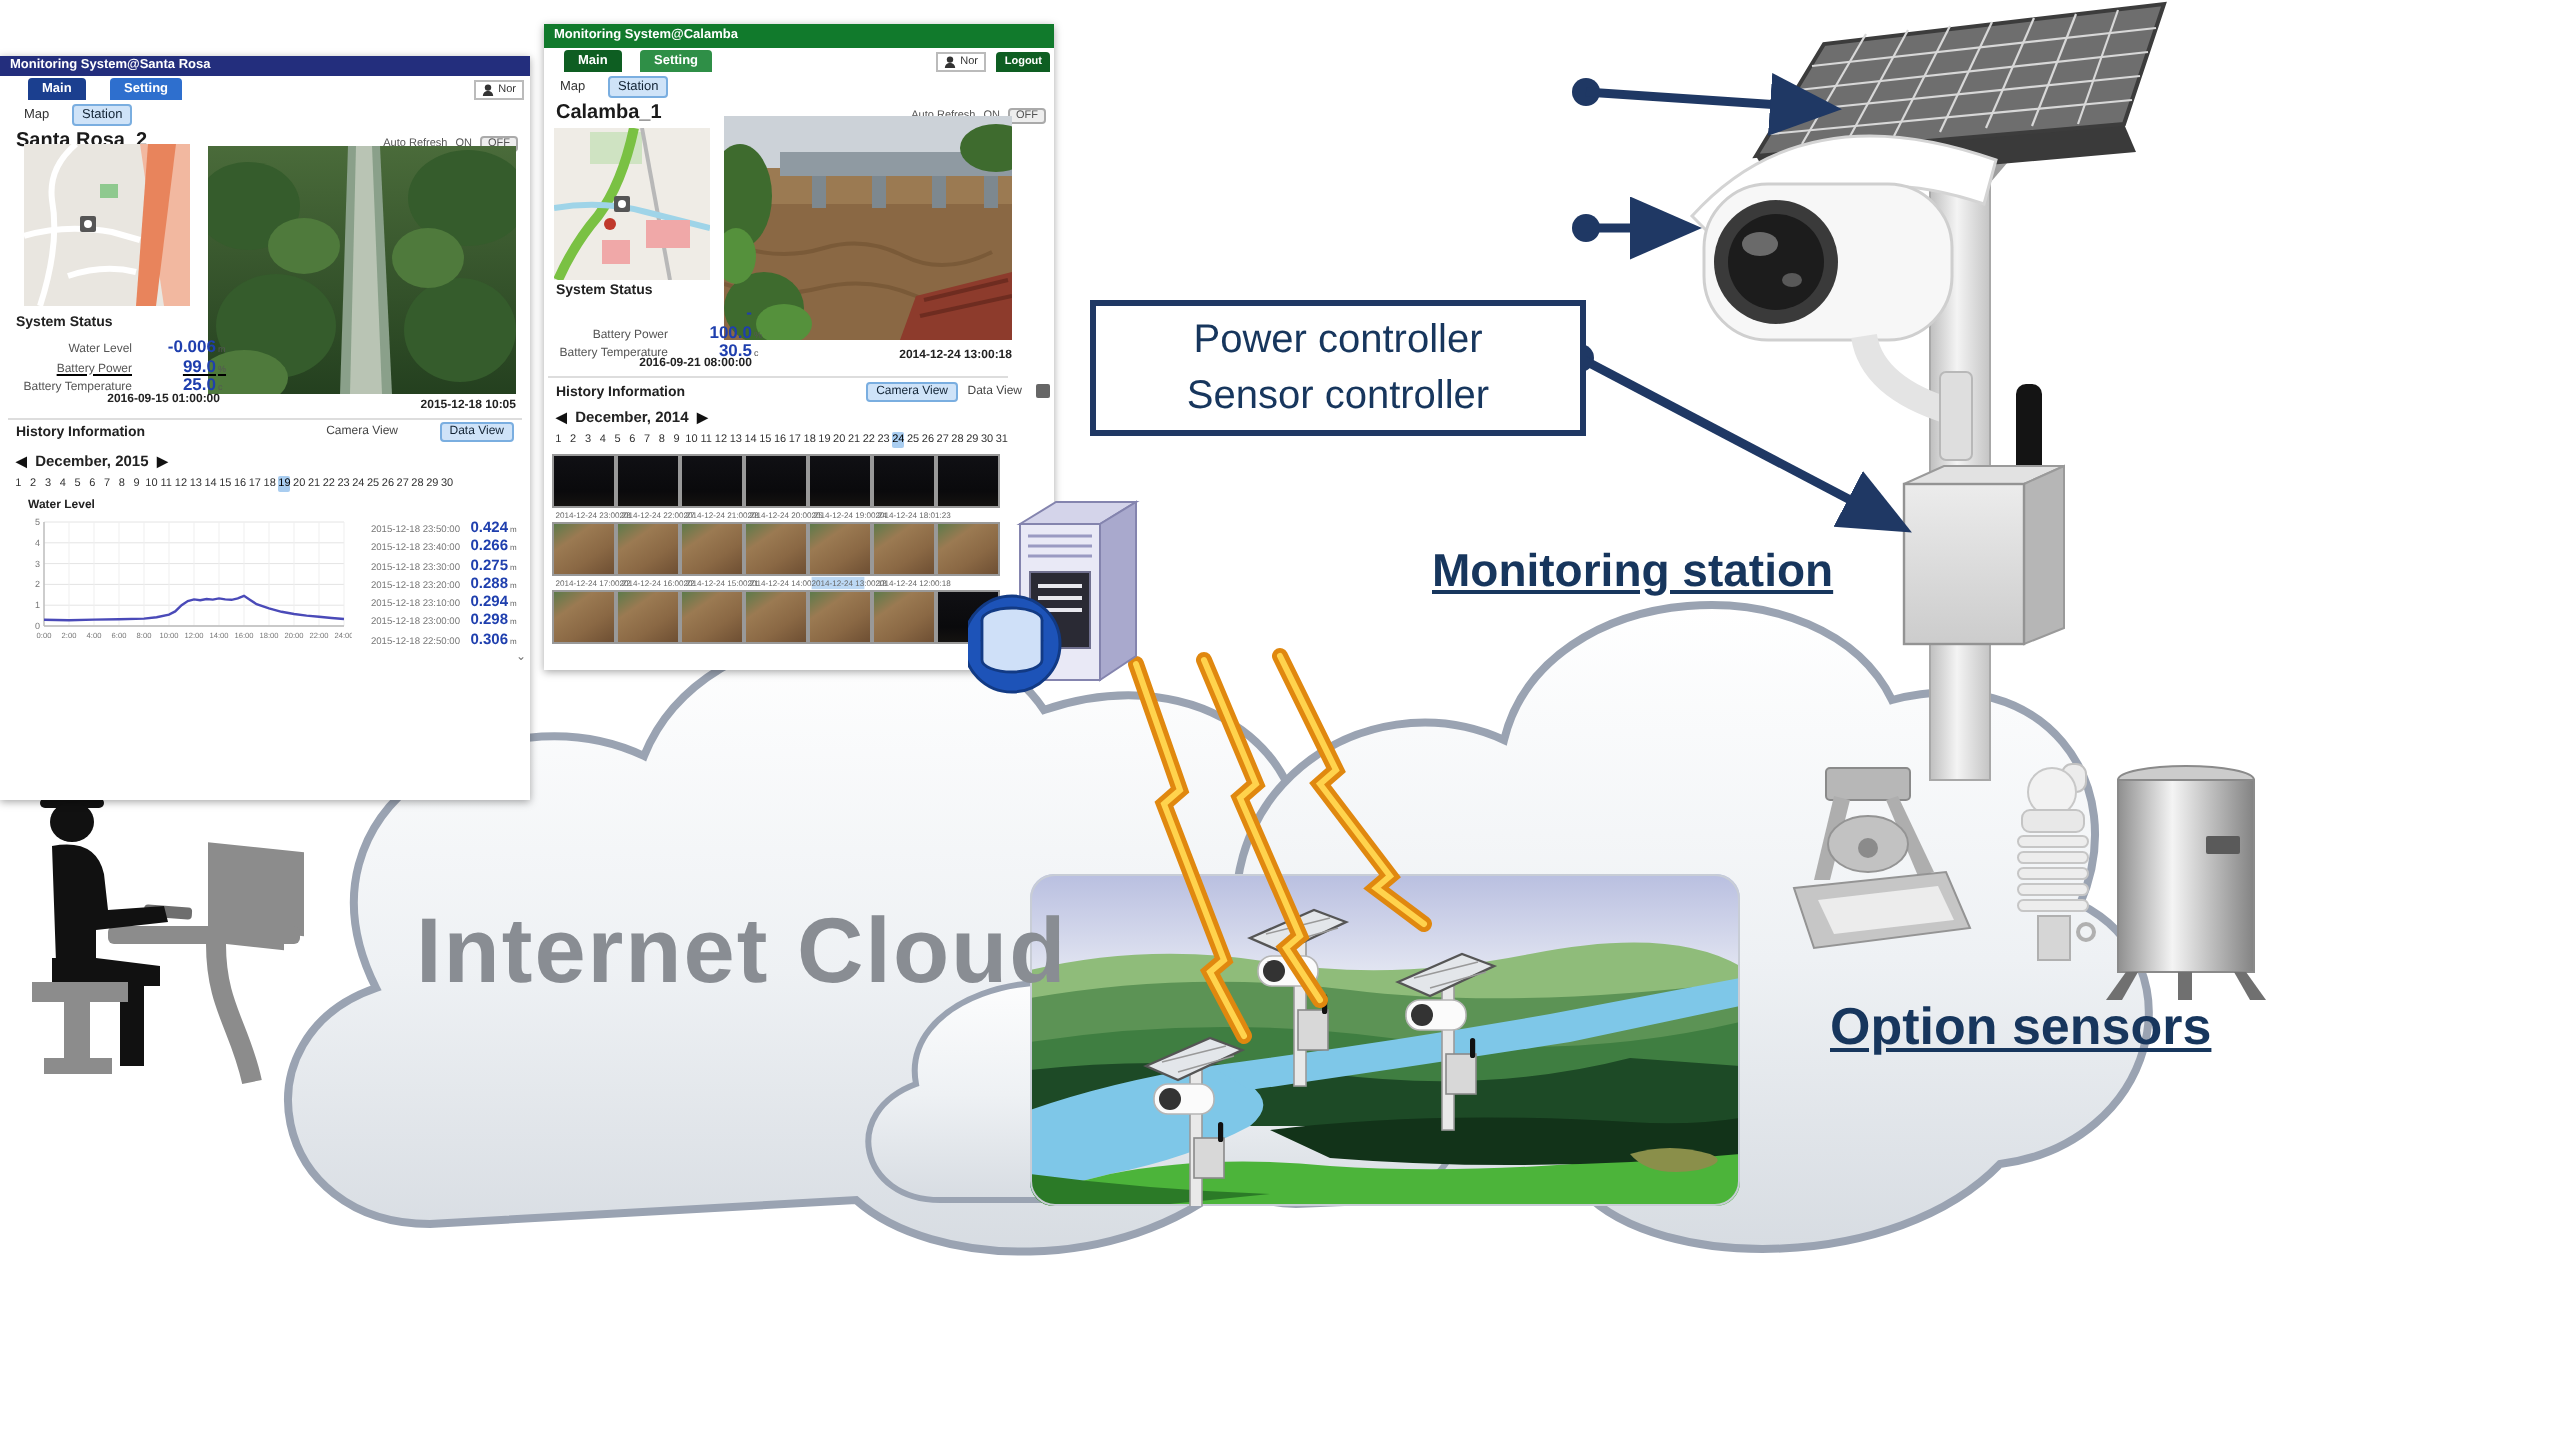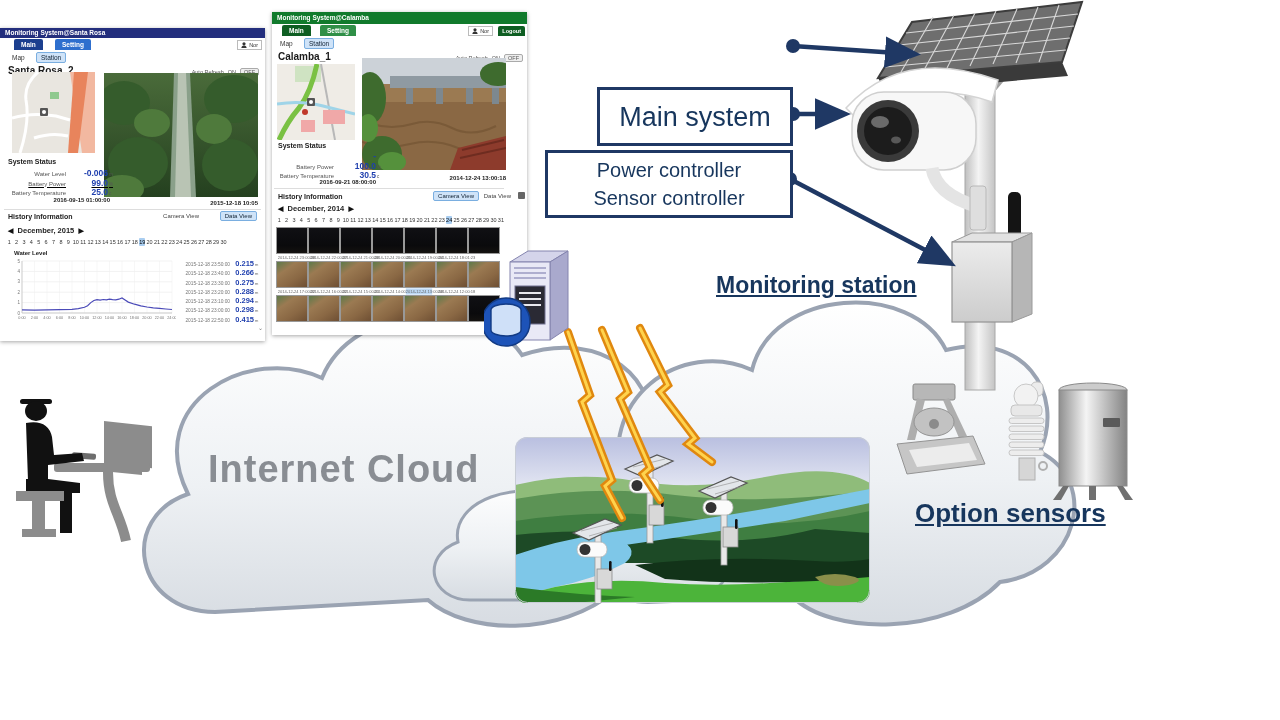--- a/index.html
+++ b/index.html
@@ -39,21 +39,21 @@
   .thumb{width:30px;height:25px;border:0.5px solid #999;}
   .tcap{font-size:4.6px;color:#666;text-align:center;line-height:7px;white-space:nowrap;transform:scale(.88);transform-origin:center;}
   .tcap.sel{background:#bcd8f4;}
   .th-dark{background:linear-gradient(180deg,#101014 0%,#0a0a0c 70%,#141210 100%);}
   .th-flood{background:linear-gradient(145deg,#5d7a4a 0%,#9b7a52 30%,#8a6844 65%,#6e4f33 100%);}
   
   .callout{position:absolute;border:3px solid #1F3864;background:#fff;display:flex;flex-direction:column;justify-content:center;align-items:center;color:#17365D;}
   .callout .l1{font-size:27px;line-height:30px;}
   .callout .l2{font-size:20px;line-height:28px;}
   .bigtag{position:absolute;color:#17365D;font-weight:bold;text-decoration:underline;}
-  #cloudtext{position:absolute;left:208px;top:448px;font-size:38px;font-weight:bold;color:#898d93;letter-spacing:1px;z-index:4;}
+  #cloudtext{position:absolute;left:208px;top:448px;font-size:46px;font-weight:bold;color:#898d93;letter-spacing:1px;z-index:4;}
 </style>
 </head>
 <body>
 
 <div id="canvas">
 
   <svg class="abs" style="left:0;top:0;z-index:1" width="1280" height="720">
     <defs>
       <linearGradient id="cg" x1="0" y1="0" x2="0" y2="1">
         <stop offset="0" stop-color="#ffffff"></stop>
@@ -262,30 +262,27 @@
           <polygon points="0,0 8,3.5 0,7" fill="#1F3864"></polygon>
         </marker>
       </defs>
     <circle cx="793" cy="46" r="7" fill="#1F3864"></circle>
     <line x1="793" y1="46" x2="912" y2="54" stroke="#1F3864" stroke-width="4.5" marker-end="url(#ah)"></line>
     <circle cx="793" cy="114" r="7" fill="#1F3864"></circle>
     <line x1="793" y1="114" x2="842" y2="114" stroke="#1F3864" stroke-width="4.5" marker-end="url(#ah)"></line>
     <circle cx="790" cy="179" r="7" fill="#1F3864"></circle>
     <path d="M 790 179 Q 872 222 948 262" fill="none" stroke="#1F3864" stroke-width="4.5" marker-end="url(#ah)"></path>
   </svg>
-  <div class="callout" style="left:597px;top:87px;width:190px;height:53px;z-index:9">
-    <div class="l1">Main system</div>
-  </div>
   <div class="callout" style="left:545px;top:150px;width:242px;height:62px;z-index:9">
     <div class="l2">Power controller</div>
     <div class="l2">Sensor controller</div>
   </div>
   <div class="bigtag" style="left:716px;top:272px;font-size:23px;z-index:9">Monitoring station</div>
 
-  <div class="win" id="srwin" style="left:0;top:28px;width:265px;height:313px;z-index:6">
+  <div class="win" id="srwin" style="left:0;top:28px;width:265px;height:372px;z-index:6">
     <div class="titlebar" style="height:10px;background:#232e7d">Monitoring System@Santa Rosa</div>
     <div class="tab" style="left:14px;top:11px;background:#1b3f8f">Main</div>
     <div class="tab" style="left:55px;top:11px;background:#2e6fce">Setting</div>
     <div class="chip" style="right:3px;top:12px">
       <svg width="6" height="6" viewBox="0 0 6 6">
           <circle cx="3" cy="1.8" r="1.6" fill="#333"></circle>
           <path d="M0.4 6 a2.6 2.6 0 0 1 5.2 0 Z" fill="#333"></path>
         </svg>
       <span>Nor</span>
     </div>
@@ -434,21 +431,21 @@
         <text x="108" y="60" font-size="3.8" fill="#777" text-anchor="middle">16:00</text>
         <text x="120.5" y="60" font-size="3.8" fill="#777" text-anchor="middle">18:00</text>
         <text x="133" y="60" font-size="3.8" fill="#777" text-anchor="middle">20:00</text>
         <text x="145.5" y="60" font-size="3.8" fill="#777" text-anchor="middle">22:00</text>
         <text x="158" y="60" font-size="3.8" fill="#777" text-anchor="middle">24:00</text>
         <polyline points="8.0,50.9 20.5,51.1 33.0,50.8 45.5,50.6 58.0,50.3 64.3,49.6 70.5,48.3 73.6,46.7 76.8,43.6 79.9,41.5 83.0,40.7 86.1,41.1 89.3,40.5 92.4,40.8 95.5,40.2 98.6,40.7 101.8,40.9 104.9,40.2 108.0,38.9 111.1,41.0 114.3,43.1 120.5,45.2 126.8,46.9 133.0,48.0 139.3,48.8 145.5,49.4 151.8,50.0 158.0,50.5" fill="none" stroke="#4a4ab8" stroke-width="1.2"></polyline>
       </svg>
     <div id="sr-dlist" class="dlist" style="left:182px;top:231px">
         <div class="drow">
           <span class="dt">2015-12-18 23:50:00</span>
-          <span class="dv">0.215</span>
+          <span class="dv">0.424</span>
           <span class="du">m</span>
         </div>
         <div class="drow">
           <span class="dt">2015-12-18 23:40:00</span>
           <span class="dv">0.266</span>
           <span class="du">m</span>
         </div>
         <div class="drow">
           <span class="dt">2015-12-18 23:30:00</span>
           <span class="dv">0.275</span>
@@ -464,21 +461,21 @@
           <span class="dv">0.294</span>
           <span class="du">m</span>
         </div>
         <div class="drow">
           <span class="dt">2015-12-18 23:00:00</span>
           <span class="dv">0.298</span>
           <span class="du">m</span>
         </div>
         <div class="drow">
           <span class="dt">2015-12-18 22:50:00</span>
-          <span class="dv">0.415</span>
+          <span class="dv">0.306</span>
           <span class="du">m</span>
         </div>
       </div>
     <div class="abs" style="right:2px;top:296px;font-size:6px;color:#777">⌄</div>
   </div>
 
   <div class="win" id="clwin" style="left:272px;top:12px;width:255px;height:323px;z-index:7">
     <div class="titlebar" style="height:12px;background:#117a2c;line-height:12px">Monitoring System@Calamba</div>
     <div class="tab" style="left:10px;top:13px;background:#0e5e22">Main</div>
     <div class="tab" style="left:48px;top:13px;background:#2f8f47">Setting</div>

